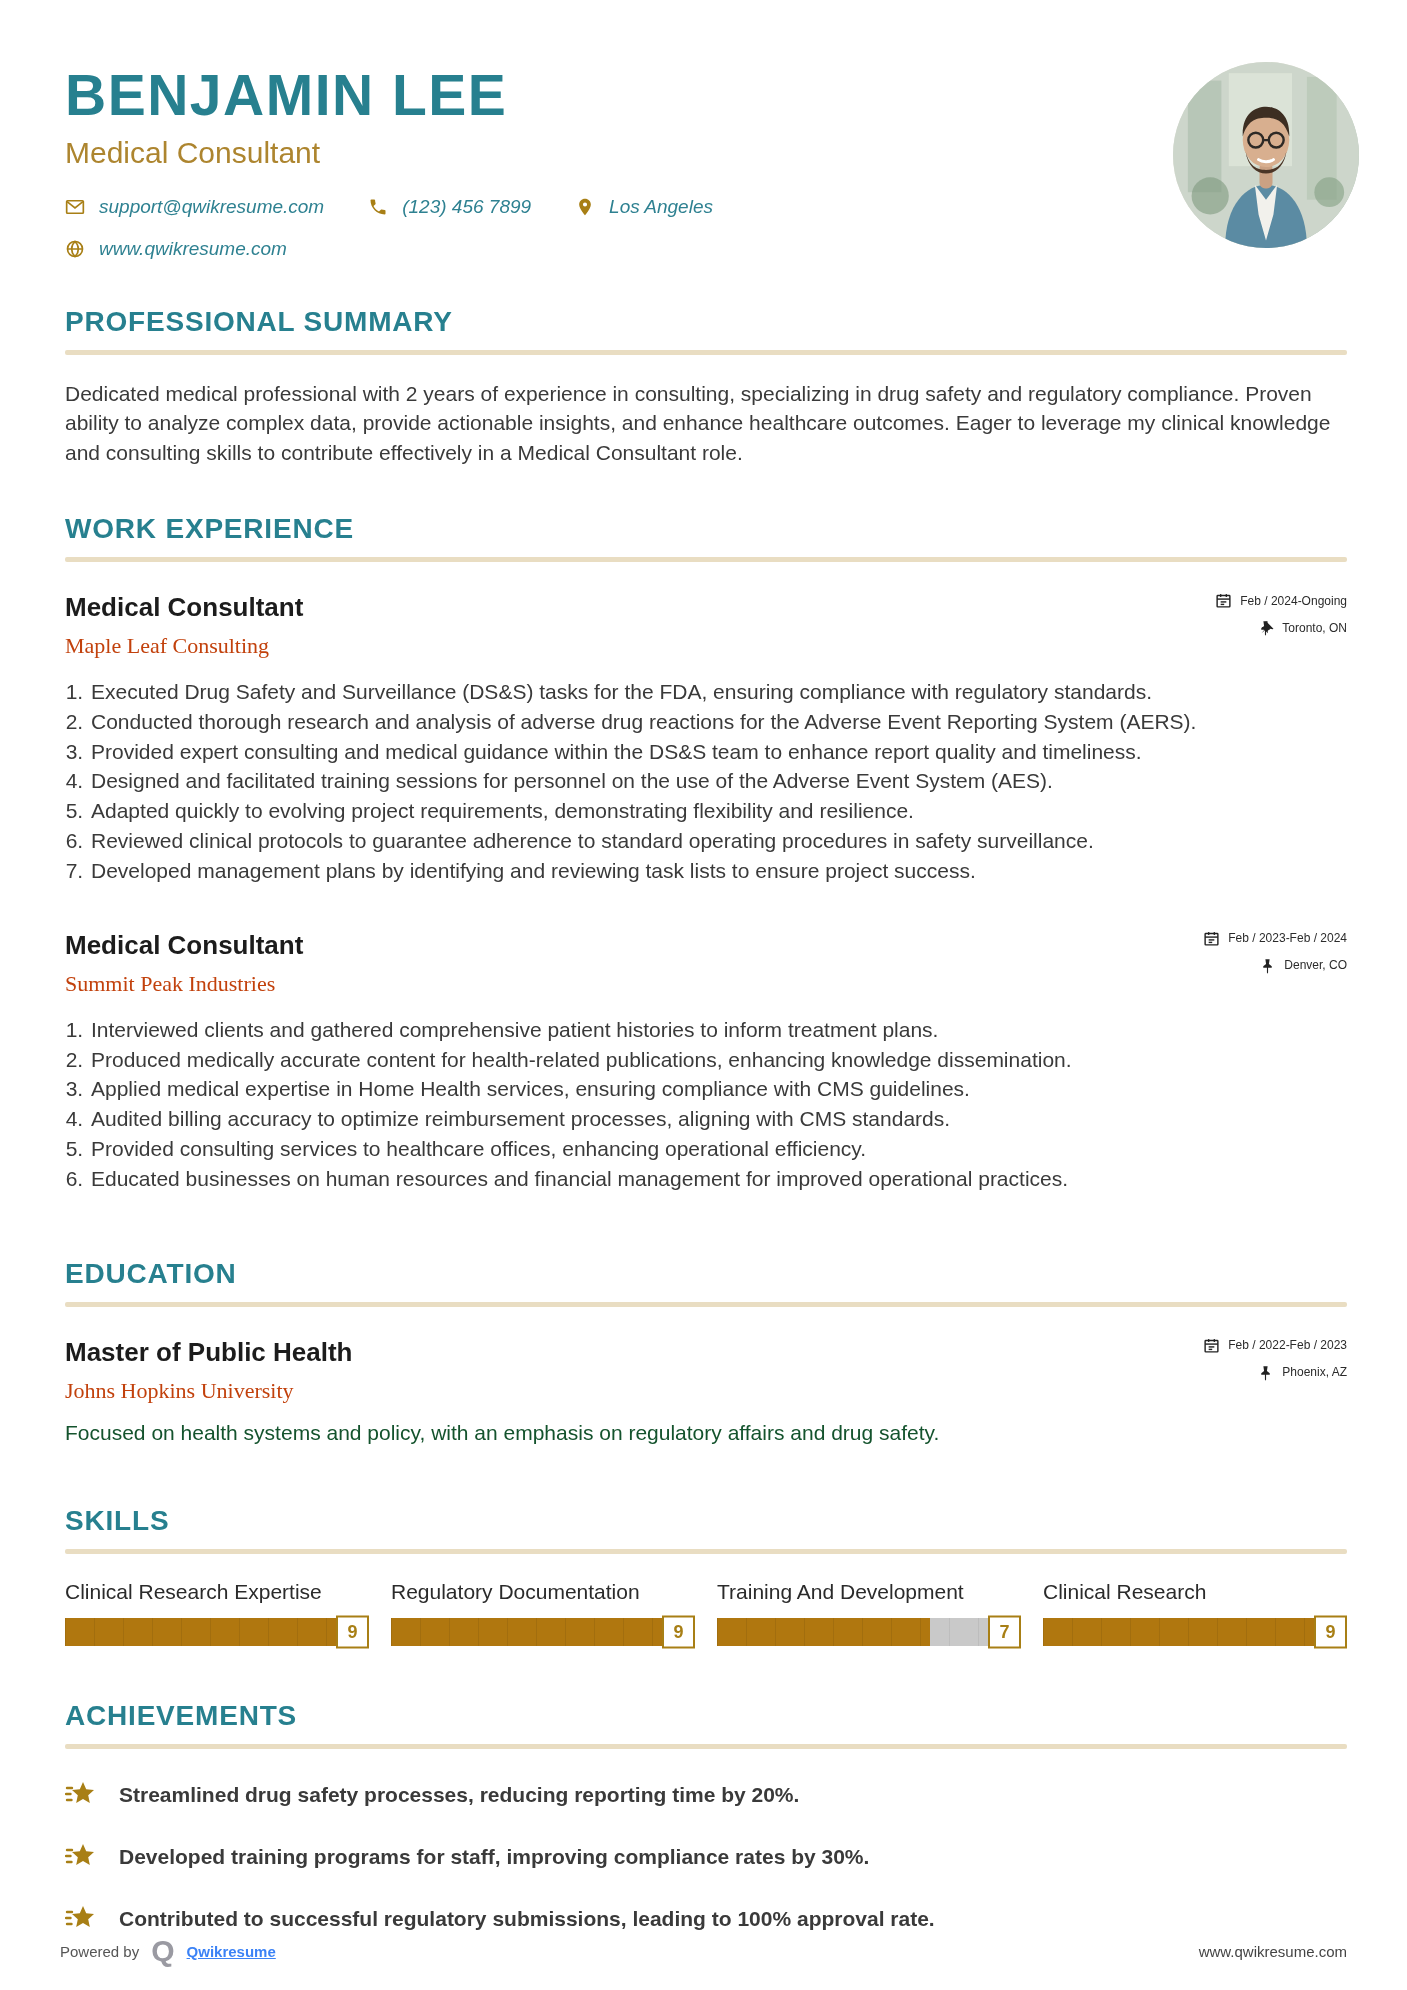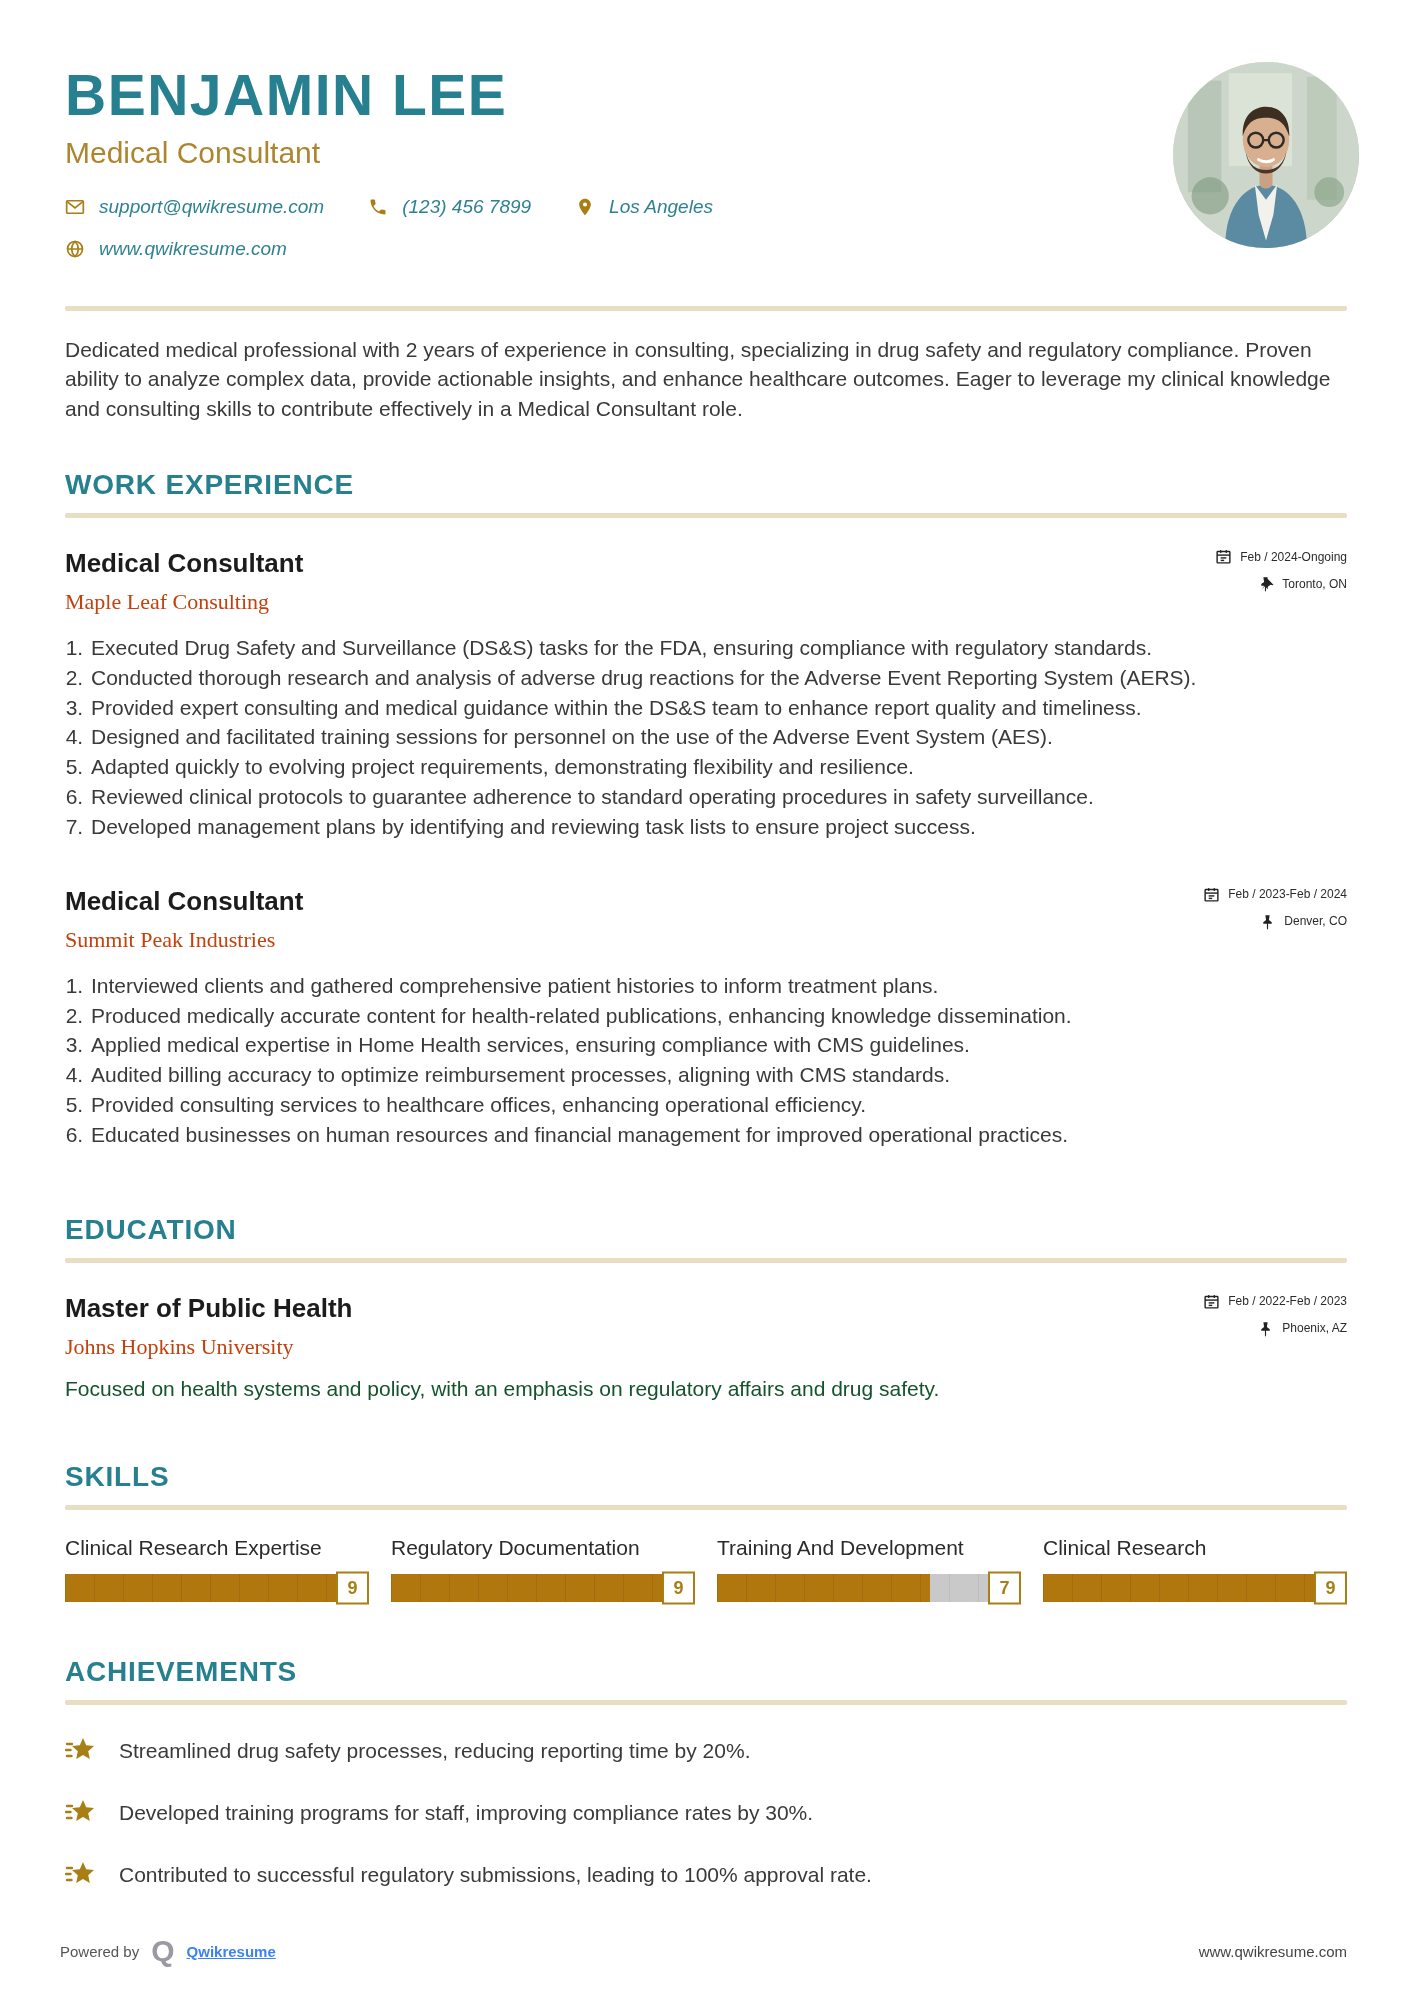--- a/index.html
+++ b/index.html
@@ -115,21 +115,21 @@
     background:#ffffff;
     border:2px solid #a87f15;
     display:flex; align-items:center; justify-content:center;
     font-size:18px; font-weight:700; color:#a87f15;
   }
 
   
   .ach-item { display:flex; align-items:center; gap:22px; margin-top:30px; }
   .ach-item:first-of-type { margin-top:28px; }
   .ach-icon { width:32px; height:32px; flex:0 0 auto; }
-  .ach-text { font-size:21px; color:#3a3a3a; }
+  .ach-text { font-size:21px; color:#3a3a3a;font-weight:bold; }
 
   
   .footer {
     position:absolute;
     left:60px; right:60px; bottom:32px;
     display:flex; justify-content:space-between; align-items:center;
   }
   .footer-left { display:flex; align-items:center; gap:12px; }
   .powered-by { font-size:15px; color:#555; }
   .q-logo { font-size:30px; font-weight:700; color:#9a9aa2; line-height:1; }
@@ -194,20 +194,21 @@
         <path d="M39 48 C40 56 45 60 50 60 C55 60 60 56 61 48 C59 56 55 58 50 58 C45 58 41 56 39 48 Z" fill="#4a3526"></path>
         <circle cx="44.5" cy="42" r="4" fill="none" stroke="#2e2a26" stroke-width="1.3"></circle>
         <circle cx="55.5" cy="42" r="4" fill="none" stroke="#2e2a26" stroke-width="1.3"></circle>
         <line x1="48.5" y1="42" x2="51.5" y2="42" stroke="#2e2a26" stroke-width="1.3"></line>
         <path d="M46 52.5 C48 54 52 54 54 52.5" fill="none" stroke="#fff" stroke-width="1.6" stroke-linecap="round"></path>
       </svg>
     </div>
   </div>
 
   <div class="section">
+    <div class="section-heading">PROFESSIONAL SUMMARY</div>
     <div class="section-underline"></div>
     <div class="summary-text">Dedicated medical professional with 2 years of experience in consulting, specializing in drug safety and regulatory compliance. Proven ability to analyze complex data, provide actionable insights, and enhance healthcare outcomes. Eager to leverage my clinical knowledge and consulting skills to contribute effectively in a Medical Consultant role.</div>
   </div>
 
   <div class="section">
     <div class="section-heading">WORK EXPERIENCE</div>
     <div class="section-underline"></div>
 
     <div class="job">
       <div class="job-head">

